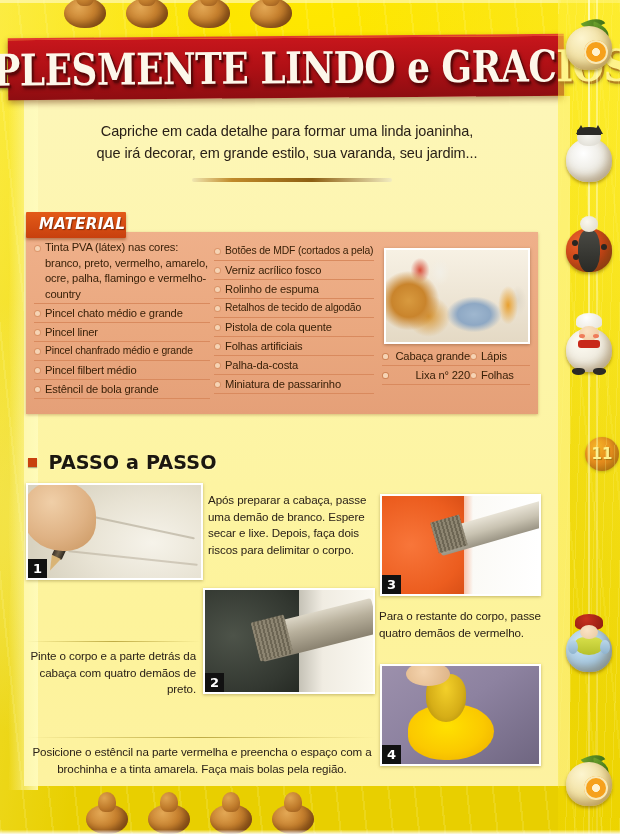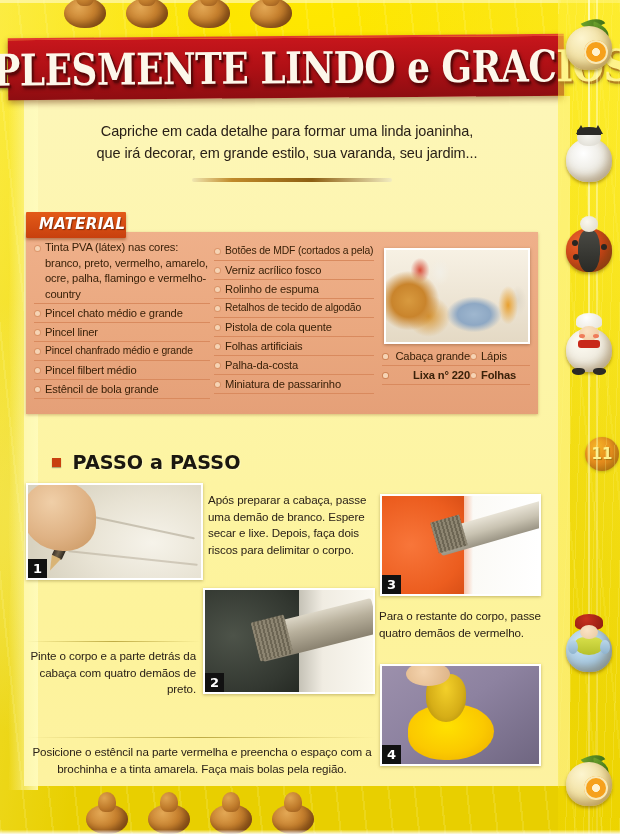--- a/index.html
+++ b/index.html
@@ -192,21 +192,21 @@
     text-align: center;
     font-size: 9.4px;
     color: #4a2a0c;
     letter-spacing: -.1px;
   }
   .credits b { font-weight: 700; }
 
   
   .passo-head {
     position: absolute; left: 28px; top: 450px;
-    display: flex; align-items: center; gap: 8px; margin-left: 24px;
+    display: flex; align-items: center; gap: 8px;
   }
   .passo-bullet {
     width: 9px; height: 9px; background: #c8400e;
     box-shadow: 0 1px 1px rgba(0,0,0,.3);
   }
   .passo-title {
     font-family: "DejaVu Sans", sans-serif;
     font-weight: 700;
     font-size: 20px;
     color: #1b1710;
@@ -578,21 +578,21 @@
     <div class="mat-item">Miniatura de passarinho</div>
   </div>
 
   <div class="mat-col c3">
     <div class="mat-item" style="padding-left:0;">
       <div class="pair">
         <div class="sub s1">Cabaça grande</div>
         <div class="sub">Lápis</div>
       </div>
     </div>
-    <div class="mat-item" style="padding-left:0;font-weight:bold;">
+    <div class="mat-item" style="padding-left:0;">
       <div class="pair">
         <div class="sub s1">Lixa n° 220</div>
         <div class="sub">Folhas</div>
       </div>
     </div>
   </div>
 
   <div class="mat-photo"></div>
 
 

